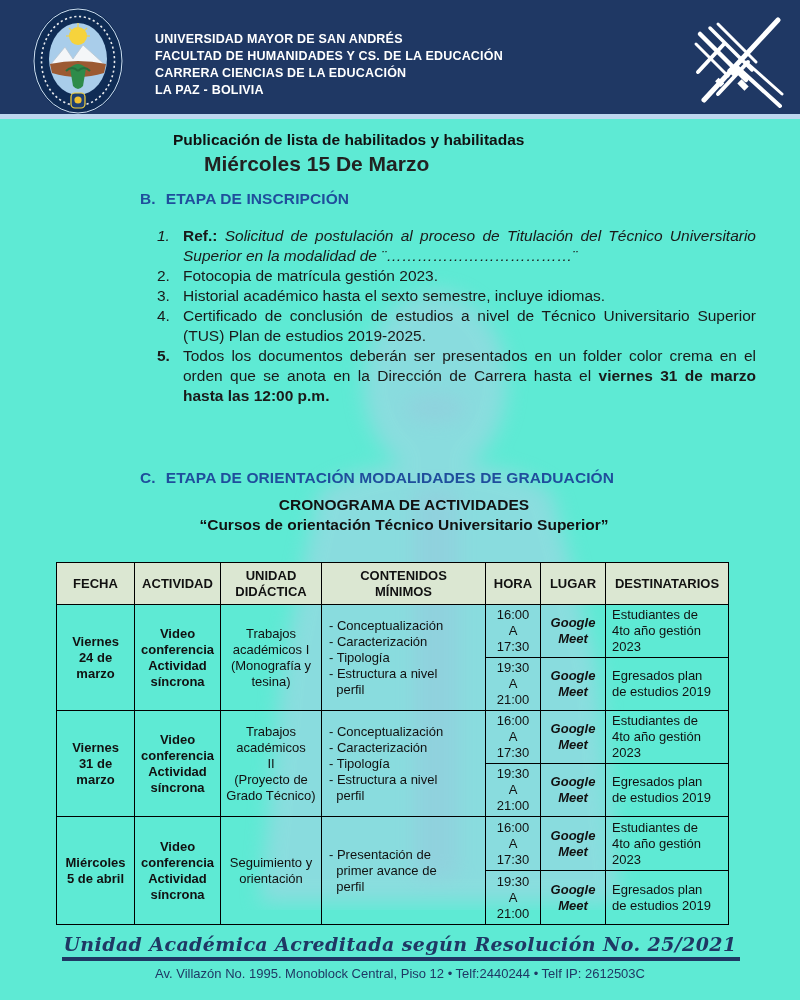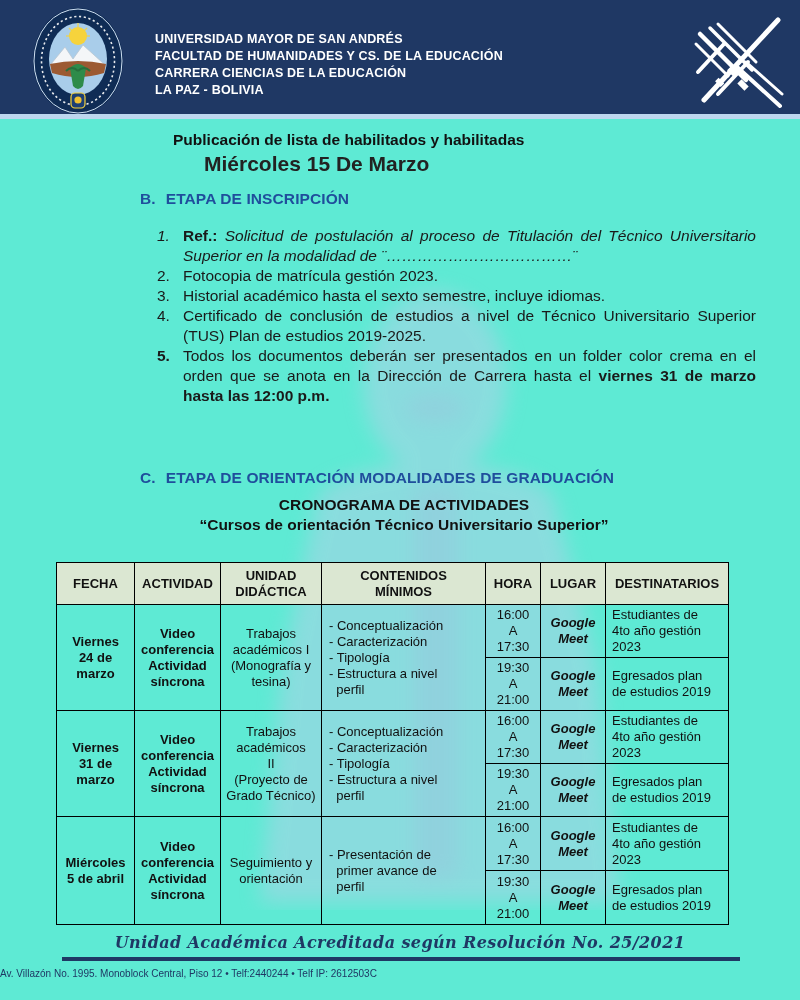--- a/index.html
+++ b/index.html
@@ -56,24 +56,24 @@
   td.c-unidad { white-space:pre-line; }
   td.c-cont { text-align:left; white-space:pre-line; padding-left:7px; }
   td.c-hora { white-space:pre-line;text-align:center; }
   td.c-lugar { font-weight:bold; font-style:italic; }
   td.c-dest { text-align:left; white-space:pre-line; padding-left:6px; }
   tr.h48 { height:48px; } tr.h53 { height:53px; } tr.h54 { height:54px; }
 
   
   .accred { position:absolute; left:0; top:933px; width:800px; text-align:center;
             font-family:"DejaVu Serif", serif; font-style:italic; font-weight:600;
-            font-size:16px; color:#1F3864; letter-spacing:.4px; }
+            font-size:19px; color:#1F3864; letter-spacing:.4px; }
   .foot-rule { position:absolute; left:62px; top:957px; width:678px; height:3px;
                border-top:3px solid #1F3864; border-bottom:1.5px solid #1F3864; }
-  .addr { position:absolute; left:0; width:800px; text-align:left; font-size:10px;
+  .addr { position:absolute; left:0; width:800px; text-align:center; font-size:13px;
           color:#1F3864; line-height:14px; }
   .addr1 { top:967px; }
   .addr2 { top:981px; }
   .addr .lnk { color:#2A5CA8; }
 </style>
 </head>
 <body>
 
 <div class="page">
 

